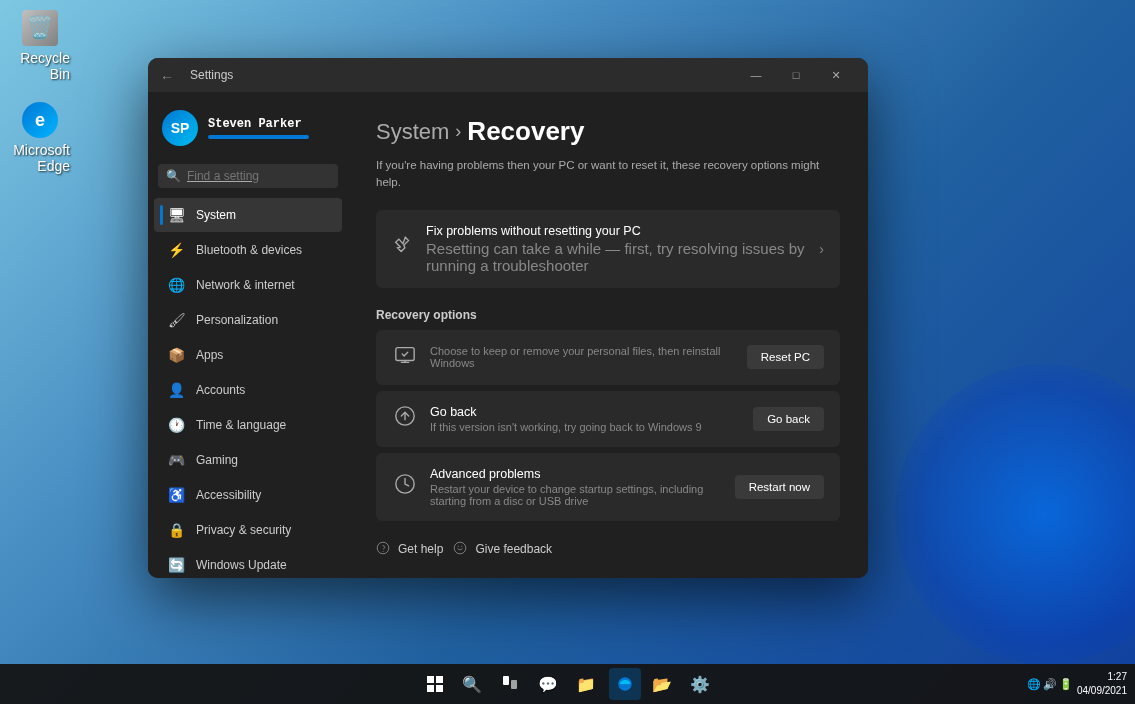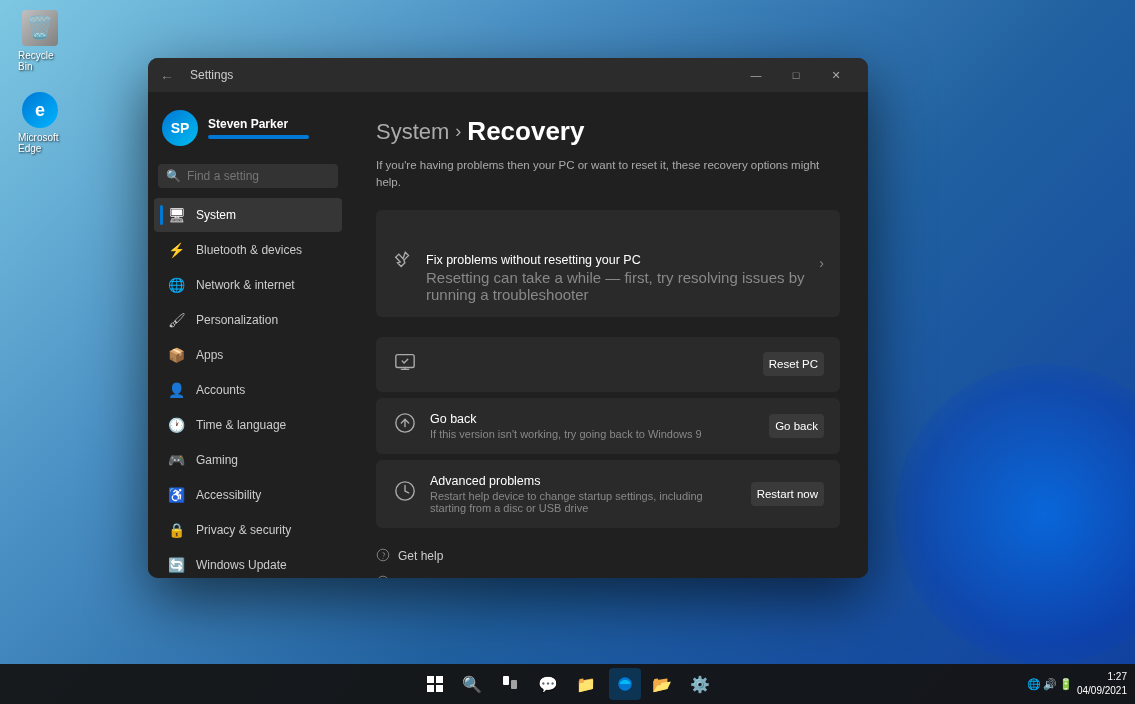--- a/index.html
+++ b/index.html
@@ -47,25 +47,24 @@
       align-items: center;
       width: 60px;
       cursor: pointer;
     }
     .desktop-icon .icon-img {
       width: 36px;
       height: 36px;
       margin-bottom: 4px;
     }
     .desktop-icon .icon-label {
-      font-size: 10px;
-      color: white;
-      text-align: left;
+      font-size: 14px;
+      color: white;
+      text-align: right;
       text-shadow: 1px 1px 2px rgba(0,0,0,0.8);
-      margin-left: 8px;
     }
 
     
     .recycle-icon {
       background: linear-gradient(135deg, #c0c0c0, #808080);
       border-radius: 4px;
       display: flex;
       align-items: center;
       justify-content: center;
       font-size: 22px;
@@ -227,20 +226,21 @@
       flex: 1;
       min-width: 0;
     }
     .user-name {
       color: white;
       font-size: 12px;
       font-weight: 600;
       white-space: nowrap;
       overflow: hidden;
       text-overflow: ellipsis;
+      font-family: Liberation Mono, monospace;
     }
     .user-bar {
       height: 4px;
       background: #0078d4;
       border-radius: 2px;
       margin-top: 4px;
       width: 80%;
     }
 
     .search-box {
@@ -252,20 +252,21 @@
       padding: 5px 8px;
       gap: 6px;
     }
     .search-box input {
       background: none;
       border: none;
       outline: none;
       color: #aaa;
       font-size: 12px;
       flex: 1;
+      text-decoration: underline;
     }
     .search-icon-sb { color: #888; font-size: 12px; }
 
     .nav-item {
       display: flex;
       align-items: center;
       gap: 10px;
       padding: 8px 14px;
       cursor: pointer;
       border-radius: 4px;
@@ -348,21 +349,20 @@
       font-size: 20px;
       color: #aaa;
       flex-shrink: 0;
     }
     .fix-text { flex: 1; }
     .fix-title {
       color: white;
       font-size: 12.5px;
       font-weight: 500;
       margin-bottom: 2px;
-      margin-top: 29px;
     }
     .fix-desc {
       color: #888;
       font-size: 15px;
     }
     .fix-arrow {
       color: #888;
       font-size: 14px;
     }
 
@@ -399,32 +399,32 @@
       margin-bottom: 2px;
     }
     .rc-desc {
       color: #888;
       font-size: 11px;
     }
     .rc-btn {
       background: #3a3a3a;
       border: none;
       color: white;
-      padding: 6px 6px;
+      padding: 6px 14px;
       border-radius: 4px;
       font-size: 11.5px;
       cursor: pointer;
       white-space: nowrap;
     }
 
     
     .bottom-links {
       margin-top: 20px;
       display: flex;
-      flex-direction: column;
+      flex-direction: row;
       gap: 10px;
     }
     .bottom-link {
       display: flex;
       align-items: center;
       gap: 8px;
       color: #ccc;
       font-size: 12px;
       cursor: pointer;
     }
@@ -546,30 +546,32 @@
               <path d="M14.5 2.5L18 6L13 11L14 14L10 18L6 14L9 13L4 8L7.5 4.5L12 9.5L14.5 2.5Z" stroke="#aaa" stroke-width="1.5" fill="none"></path>
             </svg>
           </div>
           <div class="fix-text">
             <div class="fix-title">Fix problems without resetting your PC</div>
             <div class="fix-desc">Resetting can take a while — first, try resolving issues by running a troubleshooter</div>
           </div>
           <span class="fix-arrow">›</span>
         </div>
 
+        <div class="section-header">Recovery options</div>
 
         <div class="recovery-card">
           <div class="rc-icon">
             <svg width="22" height="22" viewBox="0 0 24 24" fill="none">
               <rect x="2" y="4" width="20" height="14" rx="2" stroke="#aaa" stroke-width="1.5"></rect>
               <path d="M8 20h8M12 18v2" stroke="#aaa" stroke-width="1.5" stroke-linecap="round"></path>
               <path d="M9 11l2 2 4-4" stroke="#aaa" stroke-width="1.5" stroke-linecap="round"></path>
             </svg>
           </div>
           <div class="rc-text">
+            <div class="rc-desc">Choose to keep or remove your personal files, then reinstall Windows</div>
           </div>
           <button class="rc-btn">Reset PC</button>
         </div>
 
         <div class="recovery-card">
           <div class="rc-icon">
             <svg width="22" height="22" viewBox="0 0 24 24" fill="none">
               <path d="M12 2a10 10 0 1 1 0 20A10 10 0 0 1 12 2z" stroke="#aaa" stroke-width="1.5"></path>
               <path d="M8 12l4-4 4 4M12 8v8" stroke="#aaa" stroke-width="1.5" stroke-linecap="round"></path>
             </svg>
@@ -583,21 +585,21 @@
 
         <div class="recovery-card">
           <div class="rc-icon">
             <svg width="22" height="22" viewBox="0 0 24 24" fill="none">
               <path d="M12 2a10 10 0 1 1 0 20A10 10 0 0 1 12 2z" stroke="#aaa" stroke-width="1.5"></path>
               <path d="M12 6v6l4 2" stroke="#aaa" stroke-width="1.5" stroke-linecap="round"></path>
             </svg>
           </div>
           <div class="rc-text">
             <div class="rc-title">Advanced problems</div>
-            <div class="rc-desc">Restart help device to change startup settings, including starting from a disc or USB drive</div>
+            <div class="rc-desc">Restart your device to change startup settings, including starting from a disc or USB drive</div>
           </div>
           <button class="rc-btn">Restart now</button>
         </div>
 
         <div class="bottom-links">
           <div class="bottom-link">
             <span class="link-icon">
               <svg width="14" height="14" viewBox="0 0 24 24" fill="none">
                 <circle cx="12" cy="12" r="10" stroke="#888" stroke-width="1.5"></circle>
                 <path d="M12 8a3 3 0 0 1 3 3c0 1.5-1.5 2-2.5 3M12 18h.01" stroke="#888" stroke-width="1.5" stroke-linecap="round"></path>

